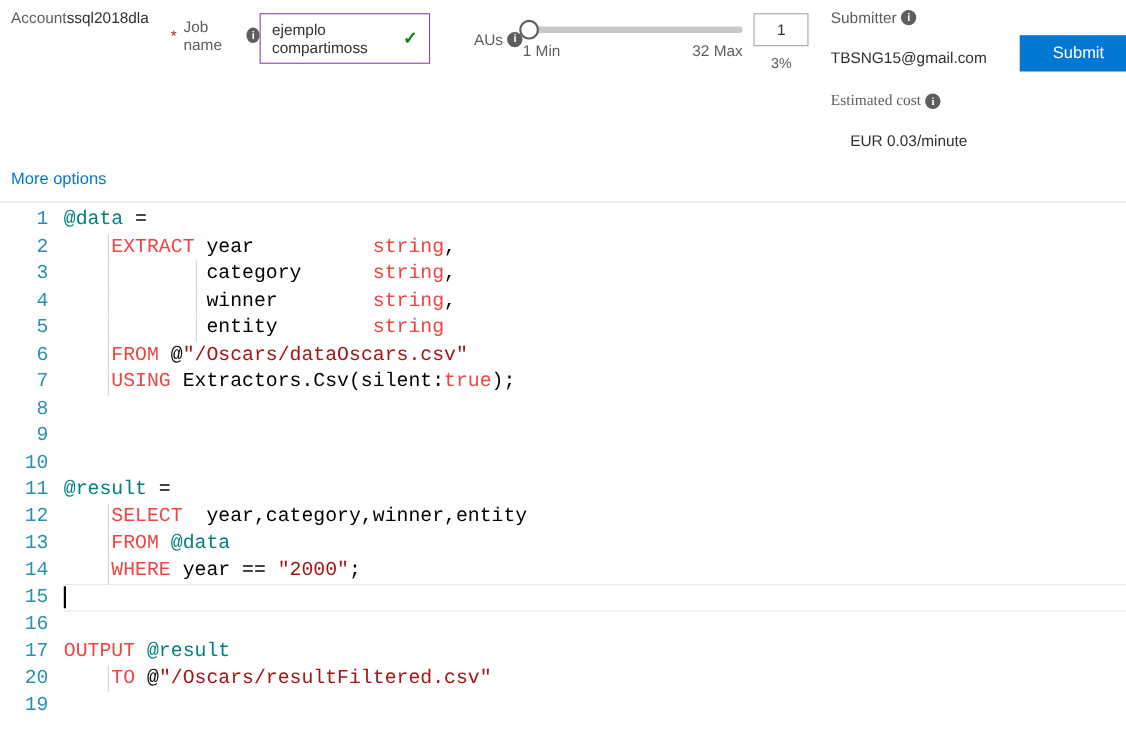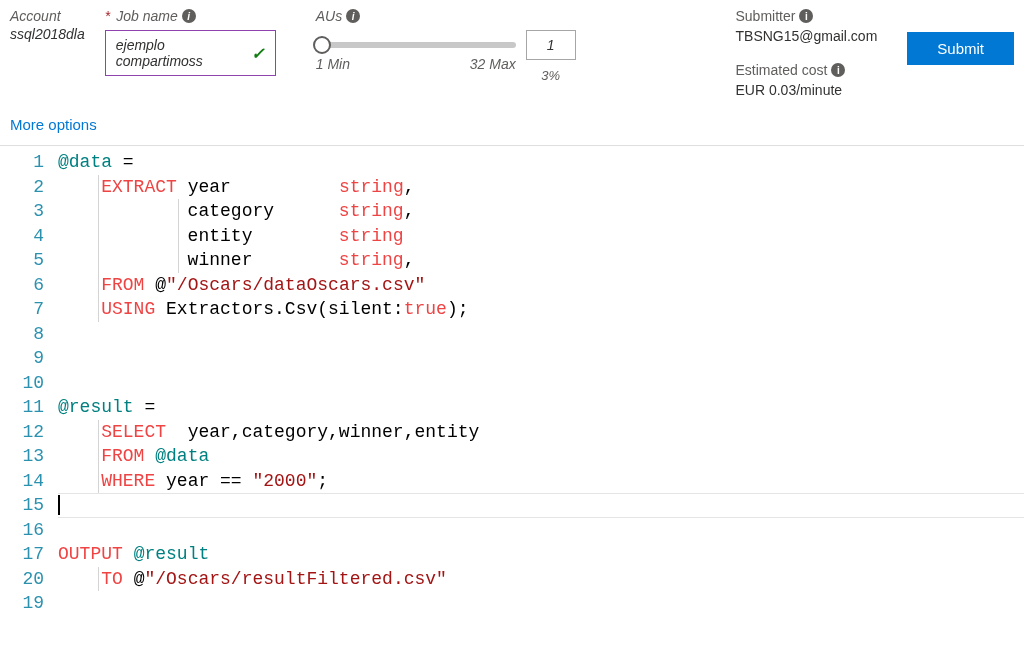--- a/index.html
+++ b/index.html
@@ -15,22 +15,21 @@
       padding: 8px 0 0 0;
     }
     .header-row {
       display: flex;
       gap: 20px;
       padding: 0 10px;
       align-items: flex-start;
     }
     .field-group {
       display: flex;
-      flex-direction: column;
-      font-style: italic;
+      flex-direction: row;
     }
     .field-label {
       color: #605e5c;
       font-size: 14px;
       display: flex;
       align-items: center;
       gap: 4px;
       margin-bottom: 2px;
     }
     .field-value {
@@ -111,21 +110,22 @@
     }
     .aus-percent {
       color: #605e5c;
       font-size: 13px;
       margin-top: 8px;
       text-align: center;
     }
     .right-col {
       display: flex;
       flex-direction: column;
-      gap: 2px;
+      gap: 18px;
+      text-align: center;
     }
     .submit-row {
       display: flex;
       align-items: flex-start;
       gap: 30px;
       margin-left: auto;
     }
     .submit-btn {
       background: #0078d4;
       color: #fff;
@@ -242,21 +242,21 @@
     </div>
   </div>
 
   <div class="submit-row">
     <div class="right-col">
       <div class="field-label">
         <span>Submitter</span>
         <span class="info-icon">i</span>
       </div>
       <div class="field-value">TBSNG15@gmail.com</div>
-      <div class="field-label" style="margin-top:16px;">
+      <div class="field-label" style="margin-top:6px;font-family:Liberation Serif, serif;">
         <span>Estimated cost</span>
         <span class="info-icon">i</span>
       </div>
       <div class="field-value">EUR 0.03/minute</div>
     </div>
     <button class="submit-btn">Submit</button>
   </div>
 </div>
 
 <div class="more-options">More options</div>
@@ -281,22 +281,22 @@
       <div>16</div>
       <div>17</div>
       <div>20</div>
       <div>19</div>
     </div>
   <div class="code-area" id="codearea">
     <div class="cursor-line" style="top:347px;"></div>
   <div class="code-line"><span class="kw-teal">@data</span><span class="txt"> =</span></div>
       <div class="code-line"><div class="indent-guide" style="left: 40px;"></div><span class="txt">    </span><span class="kw-blue">EXTRACT</span><span class="txt"> year          </span><span class="kw-blue">string</span><span class="txt">,</span></div>
       <div class="code-line"><div class="indent-guide" style="left: 40px;"></div><div class="indent-guide" style="left: 120px;"></div><span class="txt">            category      </span><span class="kw-blue">string</span><span class="txt">,</span></div>
+      <div class="code-line"><div class="indent-guide" style="left: 40px;"></div><div class="indent-guide" style="left: 120px;"></div><span class="txt">            winner        </span><span class="kw-blue">string</span><span class="txt">,</span></div>
       <div class="code-line"><div class="indent-guide" style="left: 40px;"></div><div class="indent-guide" style="left: 120px;"></div><span class="txt">            entity        </span><span class="kw-blue">string</span></div>
-      <div class="code-line"><div class="indent-guide" style="left: 40px;"></div><div class="indent-guide" style="left: 120px;"></div><span class="txt">            winner        </span><span class="kw-blue">string</span><span class="txt">,</span></div>
       <div class="code-line"><div class="indent-guide" style="left: 40px;"></div><span class="txt">    </span><span class="kw-blue">FROM</span><span class="txt"> @</span><span class="str-red">"/Oscars/dataOscars.csv"</span></div>
       <div class="code-line"><div class="indent-guide" style="left: 40px;"></div><span class="txt">    </span><span class="kw-blue">USING</span><span class="txt"> Extractors.Csv(silent:</span><span class="kw-blue">true</span><span class="txt">);</span></div>
       <div class="code-line"></div>
       <div class="code-line"></div>
       <div class="code-line"></div>
       <div class="code-line"><span class="kw-teal">@result</span><span class="txt"> =</span></div>
       <div class="code-line"><div class="indent-guide" style="left: 40px;"></div><span class="txt">    </span><span class="kw-blue">SELECT</span><span class="txt">  year,category,winner,entity</span></div>
       <div class="code-line"><div class="indent-guide" style="left: 40px;"></div><span class="txt">    </span><span class="kw-blue">FROM</span><span class="txt"> </span><span class="kw-teal">@data</span></div>
       <div class="code-line"><div class="indent-guide" style="left: 40px;"></div><span class="txt">    </span><span class="kw-blue">WHERE</span><span class="txt"> year == </span><span class="str-red">"2000"</span><span class="txt">;</span></div>
       <div class="code-line"><div class="cursor-caret" style="left: 0px;"></div></div>

